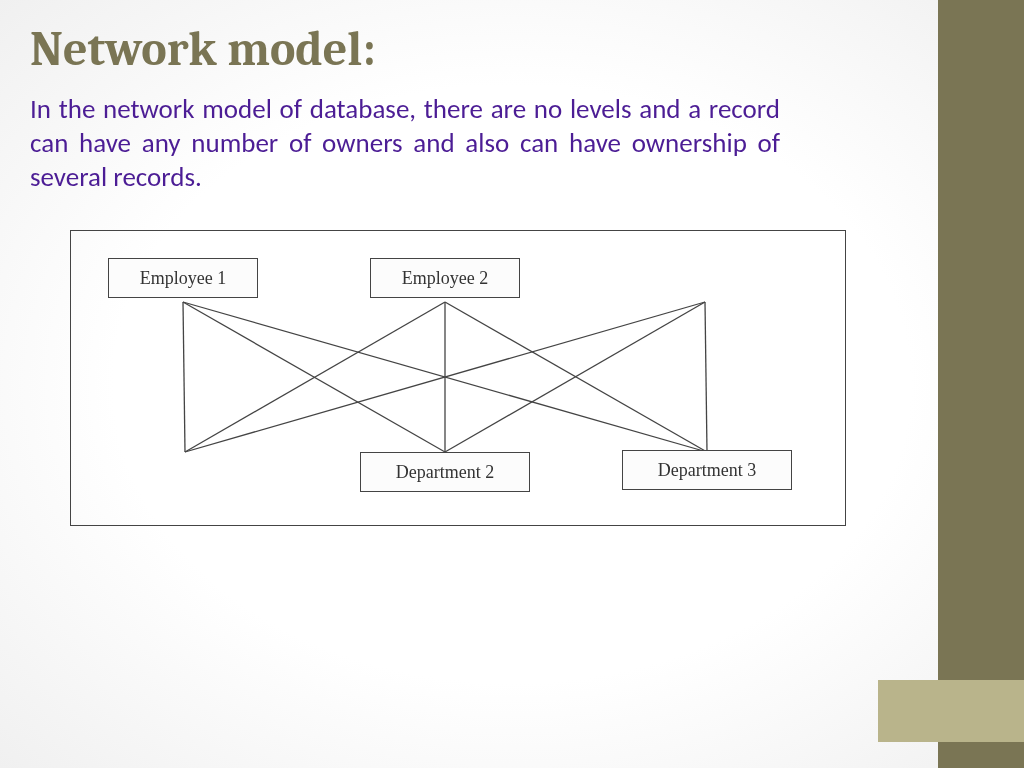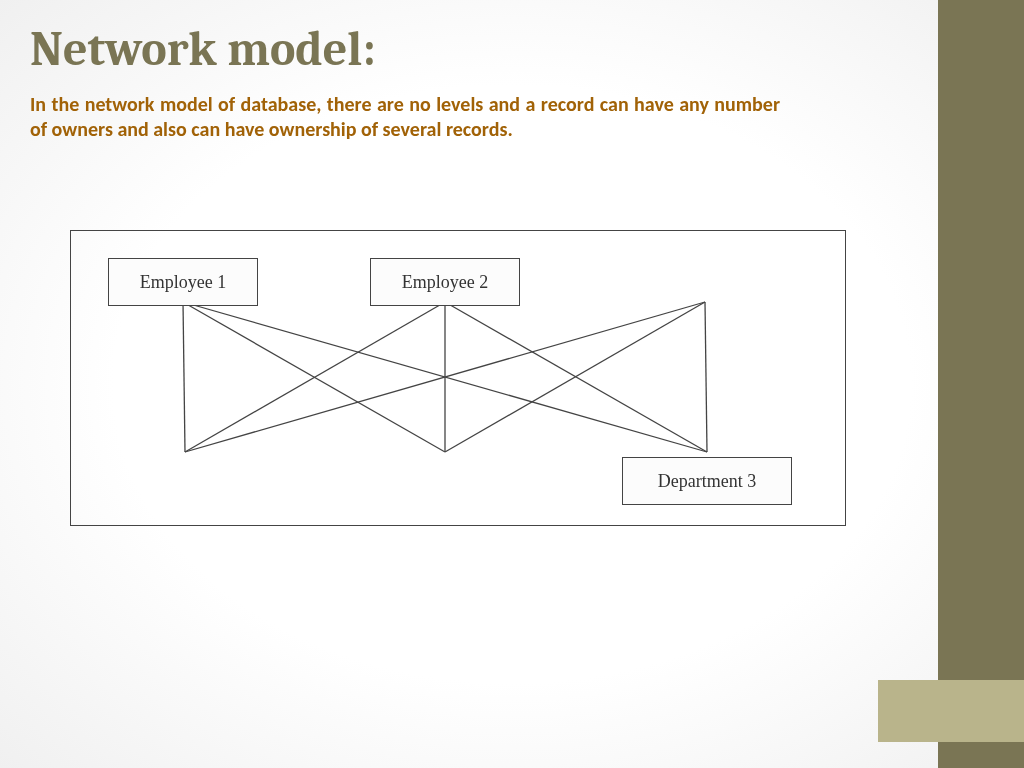--- a/index.html
+++ b/index.html
@@ -43,25 +43,24 @@
     font-weight: 700;
     color: #7a7554;
     font-family: "Cambria", Georgia, serif;
     letter-spacing: 0px;
   }
   .body-text {
     position: absolute;
     left: 30px;
     top: 92px;
     width: 750px;
-    font-size: 20px;
+    font-size: 27px;
     line-height: 1.25;
-    color: #a16207;
+    color: #4c1d95;
     text-align: justify;
-    font-weight: bold;
   }
   .diagram {
     position: absolute;
     left: 70px;
     top: 230px;
     width: 780px;
     height: 300px;
   }
   .outer-frame {
     position: absolute;
@@ -76,21 +75,21 @@
     position: absolute;
     box-sizing: border-box;
     border: 1.5px solid #444;
     background: #fcfcfc;
     font-family: Georgia, "Times New Roman", serif;
     font-size: 18px;
     color: #333;
     display: flex;
     align-items: center;
     justify-content: center;
-    height: 48px;
+    height: 40px;
   }
   svg.lines {
     position: absolute;
     left: 0;
     top: 0;
     width: 776px;
     height: 296px;
   }
   svg.lines line {
     stroke: #444;
@@ -120,14 +119,15 @@
       <line x1="375" y1="72" x2="375" y2="222"></line>
       <line x1="375" y1="72" x2="637" y2="222"></line>
       <line x1="635" y1="72" x2="115" y2="222"></line>
       <line x1="635" y1="72" x2="375" y2="222"></line>
       <line x1="635" y1="72" x2="637" y2="222"></line>
     </svg>
 
   <div class="node" id="emp1" style="left:38px;  top:28px;  width:150px;">Employee 1</div>
   <div class="node" id="emp2" style="left:300px; top:28px;  width:150px;">Employee 2</div>
 
-  <div class="node" id="dept3" style="left:552px; top:227px; width:170px;text-align:right;">Department 3</div>
+  <div class="node" id="dept2" style="left:290px; top:222px; width:170px;">Department 2</div>
+  <div class="node" id="dept3" style="left:552px; top:220px; width:170px;text-align:right;">Department 3</div>
 </div>
 
 </body></html>

